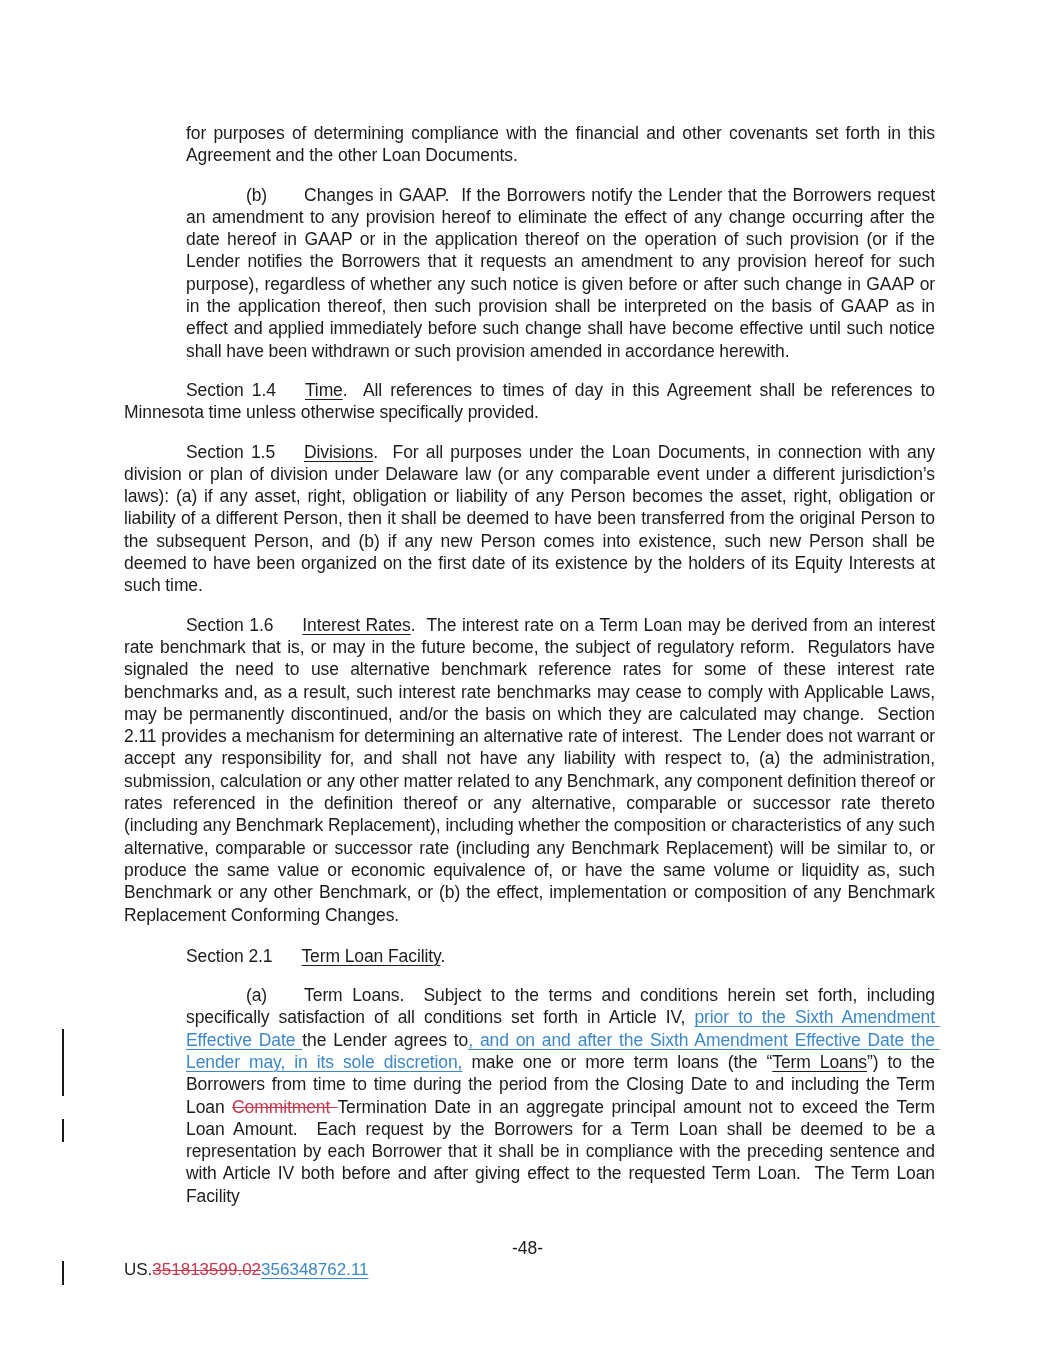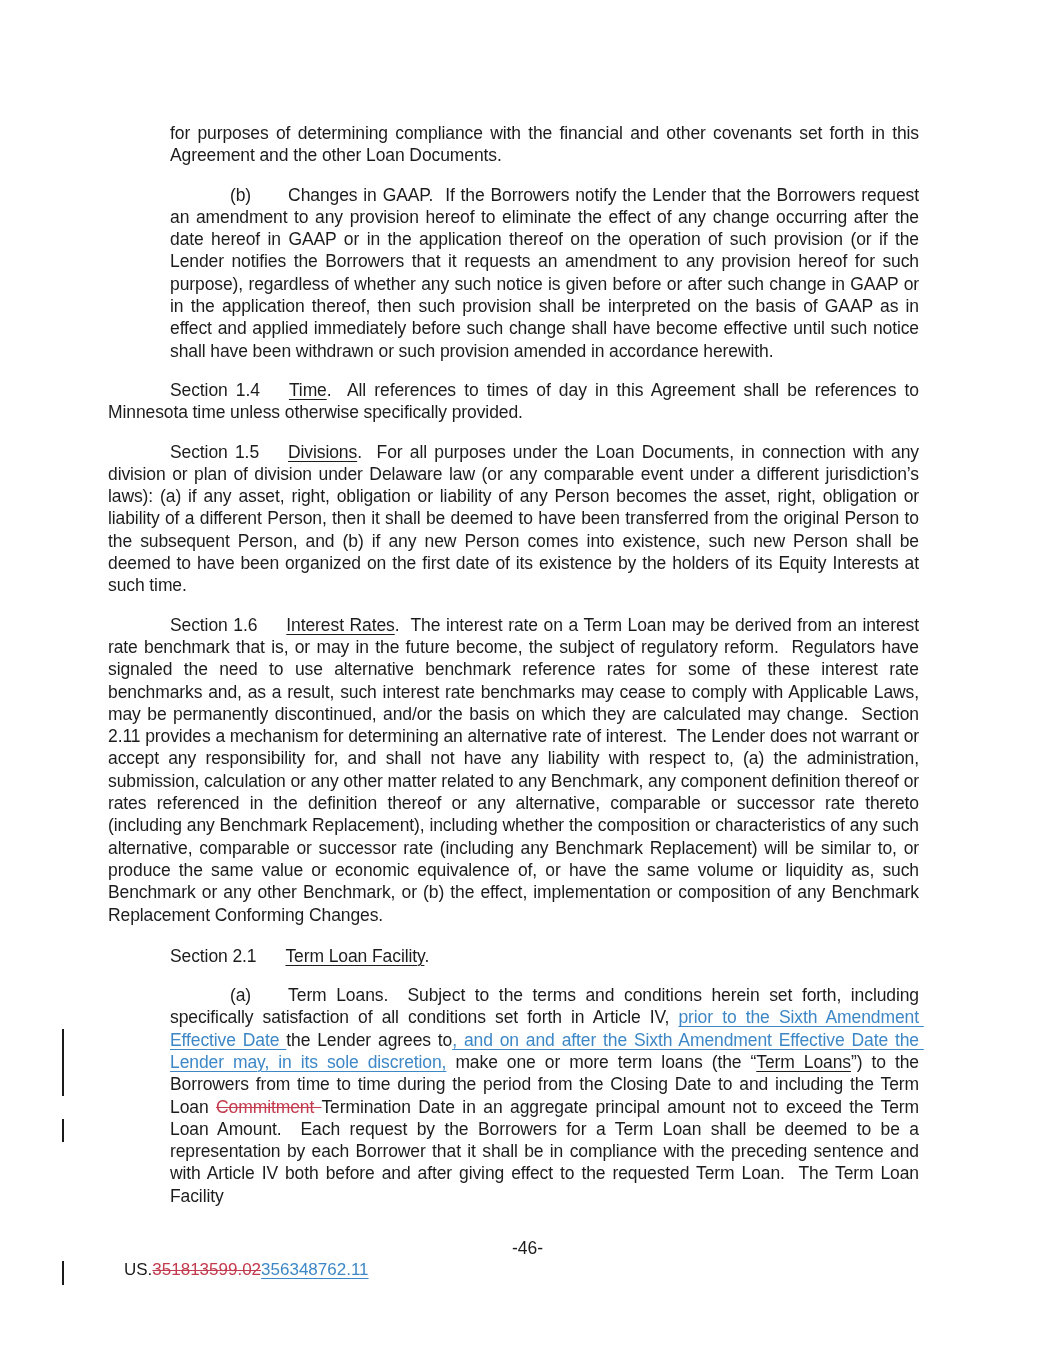--- a/index.html
+++ b/index.html
@@ -7,21 +7,21 @@
     width: 1055px; height: 1365px;
     background: #ffffff;
     overflow: hidden;
     position: relative;
     font-family: "Liberation Sans", "DejaVu Sans", sans-serif;
     color: var(--text, #1c1c1e);
   }
   .page { position: absolute; inset: 0; background: #fff; }
   .content {
     position: absolute;
-    left: 108px; top: 122px;
+    left: 124px; top: 122px;
     width: 811px;
     font-size: 17.5px;
     line-height: 22.3px;
     letter-spacing: -0.1px;
   }
   .para {
     margin: 0 0 17px 0;
     text-align: justify;
     white-space: pre-wrap;
   }
@@ -101,17 +101,17 @@
     <p class="para ti62"><span>Section 2.1</span><span class="gap-s"></span><span class="u">Term Loan Facility</span><span>.</span></p>
 
     <p class="para block62 ti60"><span>(a)</span><span class="gap-b"></span><span>Term Loans.  Subject to the terms and conditions herein set forth, including specifically satisfaction of all conditions set forth in Article IV, </span><span class="ins">prior to the Sixth Amendment Effective Date </span><span>the Lender agrees to</span><span class="ins">, and on and after the Sixth Amendment Effective Date the Lender may, in its sole discretion,</span><span> make one or more term loans (the “</span><span class="u">Term Loans</span><span>”) to the Borrowers from time to time during the period from the Closing Date to and including the Term Loan </span><span class="del">Commitment </span><span>Termination Date in an aggregate principal amount not to exceed the Term Loan Amount.  Each request by the Borrowers for a Term Loan shall be deemed to be a representation by each Borrower that it shall be in compliance with the preceding sentence and with Article IV both before and after giving effect to the requested Term Loan.  The Term Loan Facility</span></p>
 
   </div>
 
   <div class="change-bar bar-amendment"></div>
   <div class="change-bar bar-commitment"></div>
   <div class="change-bar bar-footer"></div>
 
-  <div class="page-number">-46-</div>
+  <div class="page-number">-48-</div>
 
   <div class="doc-number"><span>US.</span><span class="del">351813599.02</span><span class="ins-plain">356348762.11</span></div>
 
 </div>
 
 </body></html>

